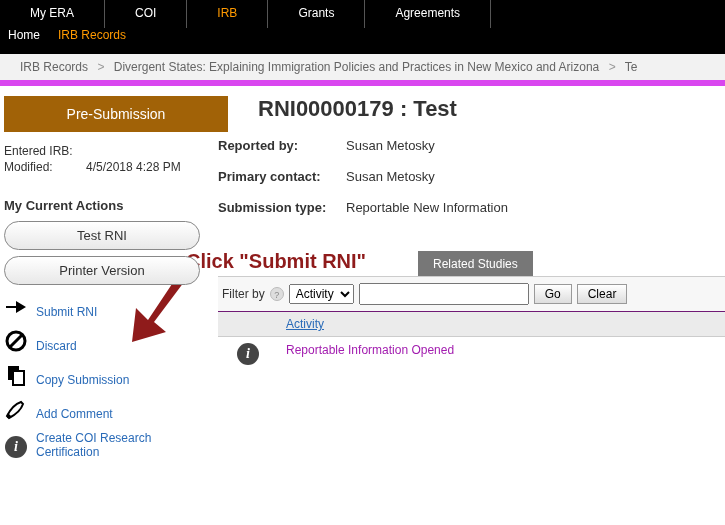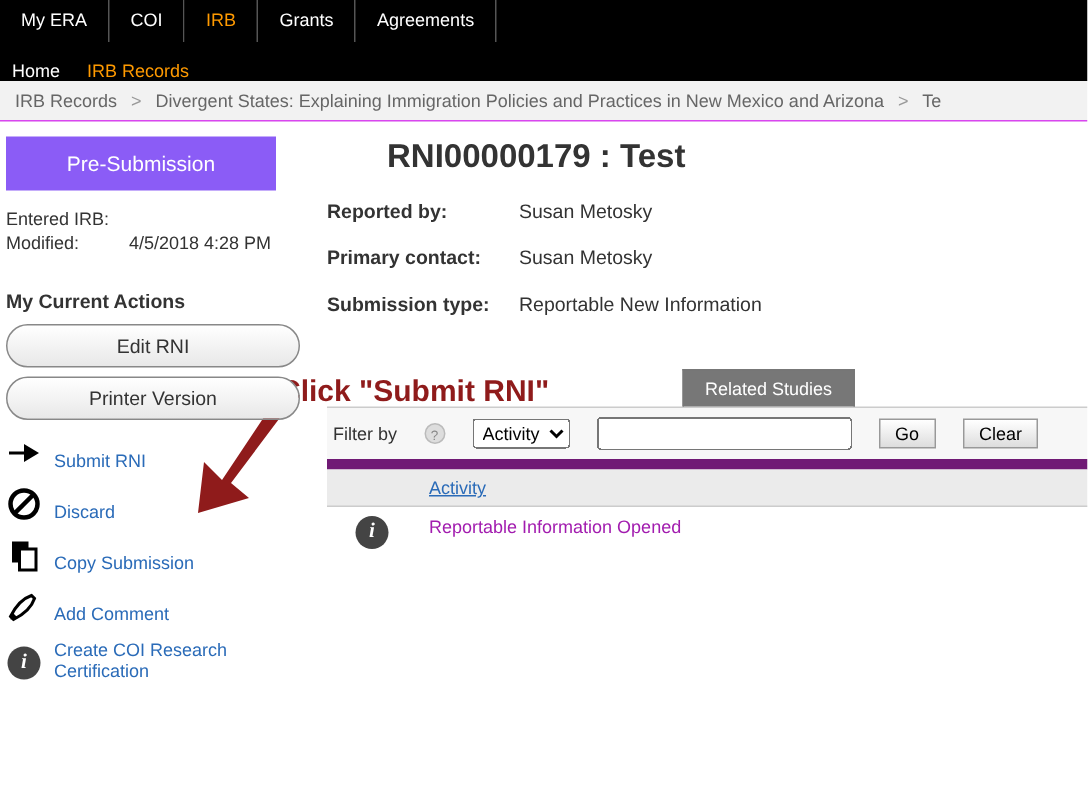--- a/index.html
+++ b/index.html
@@ -1,53 +1,53 @@
 <!DOCTYPE html>
 <html><head>
 <meta charset="utf-8">
 <style>
   * { box-sizing: border-box; margin: 0; padding: 0; }
   body { font-family: Arial, Helvetica, sans-serif; font-size: 12px; background: #fff; color: #333; width: 725px; height: 525px; overflow: hidden; position: relative; }
 
   .topnav { background: #000; display: flex; height: 28px; }
-  .topnav .tab { padding: 6px 14px; color: #fff; font-size: 12px; border-right: 1px solid #555; cursor: pointer; }
+  .topnav .tab { padding: 6px 30px; color: #fff; font-size: 12px; border-right: 1px solid #555; cursor: pointer; }
   .topnav .tab.active { color: #ff9a00; background: #000; }
 
-  .subnav { background: #000; display: flex; height: 26px; padding-left: 8px; align-items: flex-end; gap: 18px; }
+  .subnav { background: #000; display: flex; height: 26px; padding-left: 8px; align-items: flex-start; gap: 18px; }
   .subnav .item { color: #fff; font-size: 12px; cursor: pointer; }
   .subnav .item.active { color: #ff9a00; }
 
-  .breadcrumb { background: #f2f2f2; border-bottom: 1px solid #d946ef; padding: 6px 10px; color: #666; font-size: 12px; white-space: nowrap; overflow: hidden; }
+  .breadcrumb { background: #f2f2f2; border-bottom: 6px solid #d946ef; padding: 6px 20px; color: #666; font-size: 12px; white-space: nowrap; overflow: hidden; }
   .breadcrumb span.sep { margin: 0 6px; color: #999; }
   .breadcrumb a { color: #666; text-decoration: none; }
 
   .main { display: flex; }
   .left { width: 208px; padding: 10px 8px 0 4px; }
   .right { flex: 1; padding: 10px 0 0 10px; }
 
-  .status-btn { width: 180px; background: #8b5cf6; color: #fff; text-align: center; padding: 10px 0; font-size: 14px; margin-bottom: 12px; }
+  .status-btn { width: 224px; background: #a16207; color: #fff; text-align: center; padding: 10px 0; font-size: 14px; margin-bottom: 12px; }
   .meta-row { font-size: 12px; margin: 2px 0; }
   .meta-row .k { display: inline-block; width: 82px; }
   .section-h { font-weight: bold; margin: 24px 0 8px 0; font-size: 13px; }
 
   .pill { width: 196px; border: 1px solid #888; border-radius: 18px; background: linear-gradient(#fff,#e8e8e8); text-align: center; padding: 6px 0; font-size: 13px; margin-bottom: 6px; cursor: pointer; position: relative; z-index: 3; }
 
   .act { display: flex; align-items: flex-end; gap: 8px; margin: 10px 0; cursor: pointer; }
   .act .label { color: #2a6bb8; font-size: 12px; }
   .act .icon { width: 24px; height: 24px; display: flex; align-items: center; justify-content: center; }
 
   .title { font-size: 22px; font-weight: bold; margin-bottom: 8px; margin-left: 40px; }
   .detail-row { font-size: 13px; margin: 16px 0; }
   .detail-row .k { font-weight: bold; display: inline-block; min-width: 128px; }
 
-  .tabs3 { display: flex; border-bottom: 1px solid #ccc; margin-top: 36px; gap: 37px; }
+  .tabs3 { display: flex; border-bottom: 1px solid #ccc; margin-top: 36px; }
   .tabs3 .tab3 { padding: 5px 14px; font-size: 12px; background: #ebebeb; border: 1px solid #ccc; border-bottom: none; margin-right: 4px; color: #333; cursor: pointer; }
   .tabs3 .tab3.active { background: #777; color: #fff; border-color: #777; }
 
-  .filterbar { display: flex; align-items: center; gap: 18px; padding: 6px 4px; background: #f7f7f7; border-bottom: 7px solid #701a75; font-size: 12px; }
+  .filterbar { display: flex; align-items: center; gap: 5px; padding: 6px 4px; background: #f7f7f7; border-bottom: 1px solid #701a75; font-size: 12px; }
   .filterbar select { font-size: 12px; padding: 1px 2px; }
   .filterbar input[type=text] { width: 170px; font-size: 12px; padding: 2px; }
   .btn { background: linear-gradient(#fff,#ddd); border: 1px solid #999; padding: 2px 10px; font-size: 12px; cursor: pointer; }
   .help { display:inline-block; width:14px; height:14px; border-radius:50%; background:#ddd; border:1px solid #bbb; font-size:9px; line-height:14px; text-align:center; color:#888; }
 
   .gridhead { display: flex; background: #ebebeb; border-bottom: 1px solid #ccc; font-size: 12px; }
   .gridhead .c1 { width: 60px; }
   .gridhead .c2 { flex: 1; padding: 5px 8px; color: #2a6bb8; text-decoration: underline; cursor: pointer; }
 
   .gridrow { display: flex; font-size: 12px; padding: 6px 0; }
@@ -84,21 +84,21 @@
   <a>Te</a>
 </div>
 
 <div class="main">
   <div class="left">
     <div class="status-btn">Pre-Submission</div>
     <div class="meta-row"><span class="k">Entered IRB:</span><span></span></div>
     <div class="meta-row"><span class="k">Modified:</span><span>4/5/2018 4:28 PM</span></div>
 
     <div class="section-h">My Current Actions</div>
-    <div class="pill">Edit RNI</div>
+    <div class="pill">Test RNI</div>
     <div class="pill">Printer Version</div>
 
     <div class="act">
       <span class="icon">
           <svg width="24" height="24" viewBox="0 0 24 24">
             <path d="M2 11h10V6l10 6-10 6v-5H2z" fill="#000"></path>
           </svg>
         </span>
       <span class="label">Submit RNI</span>
     </div>

